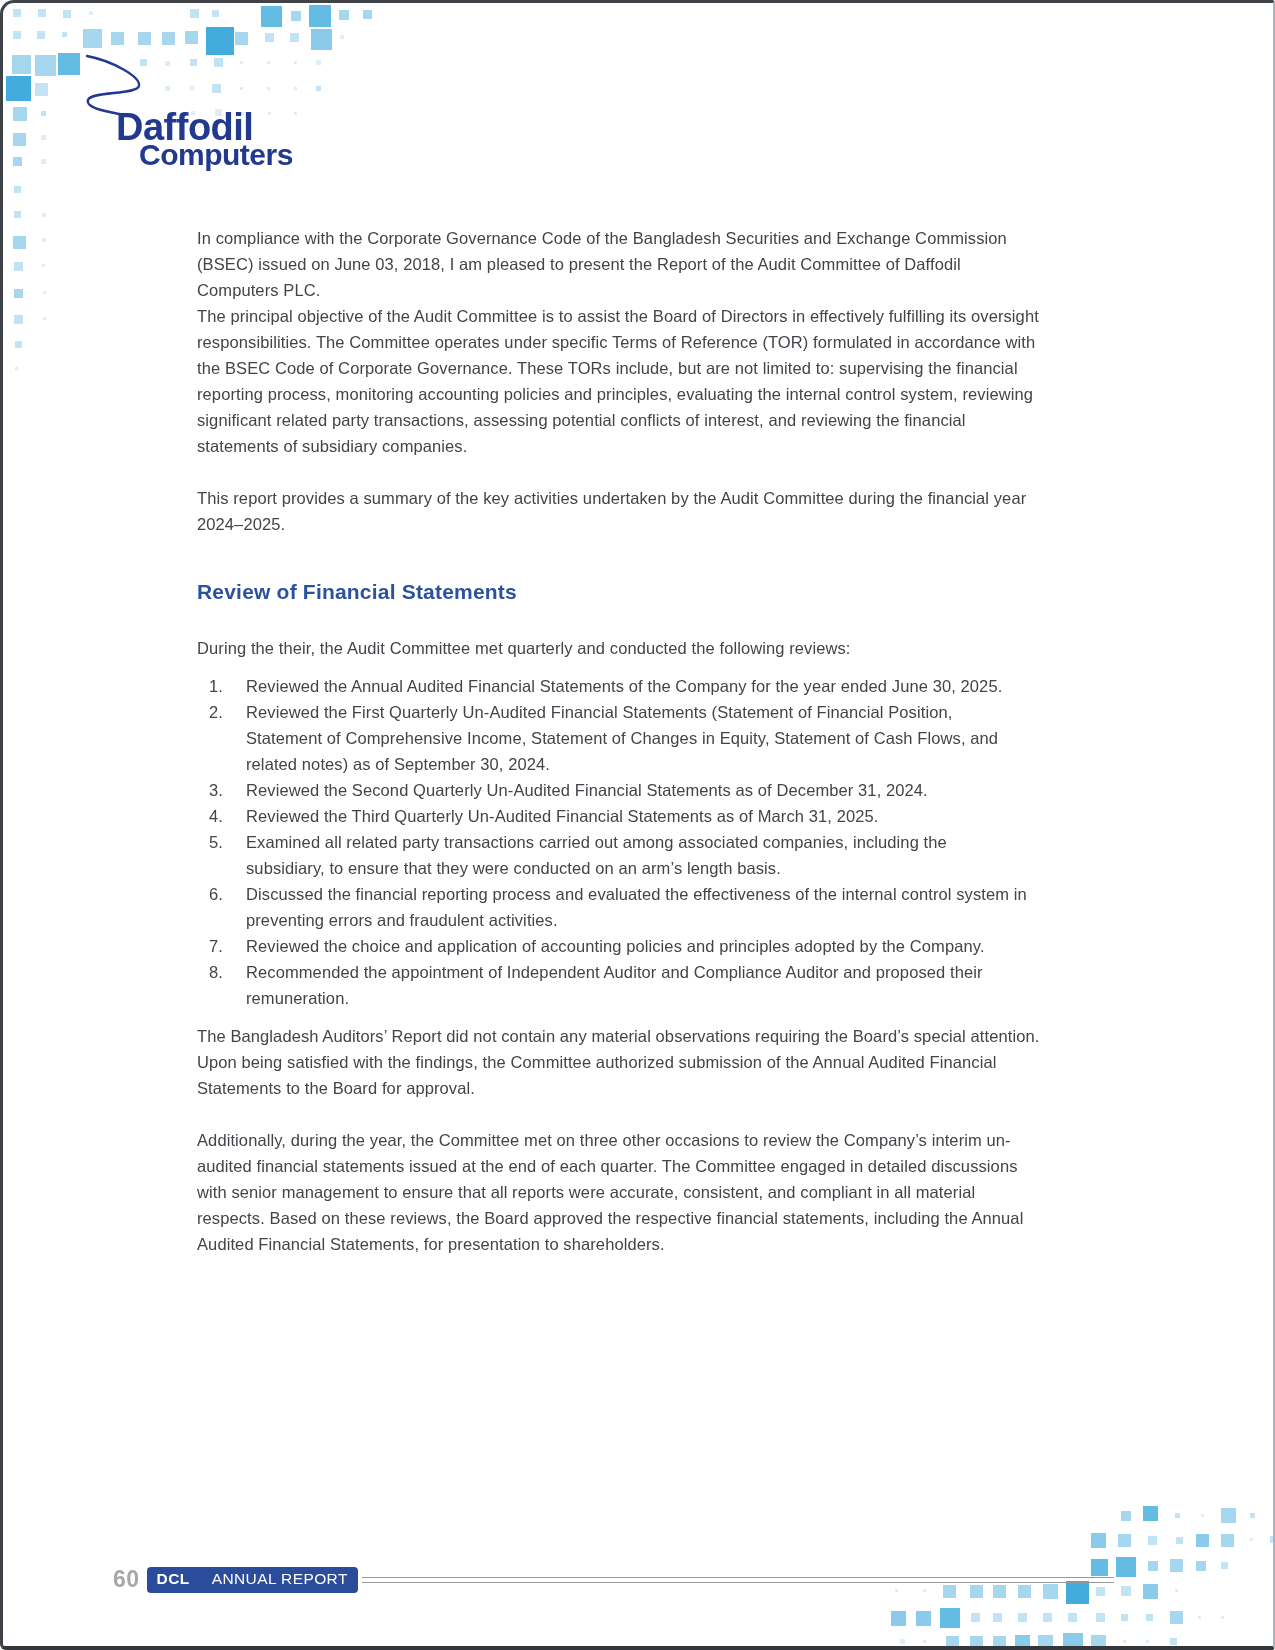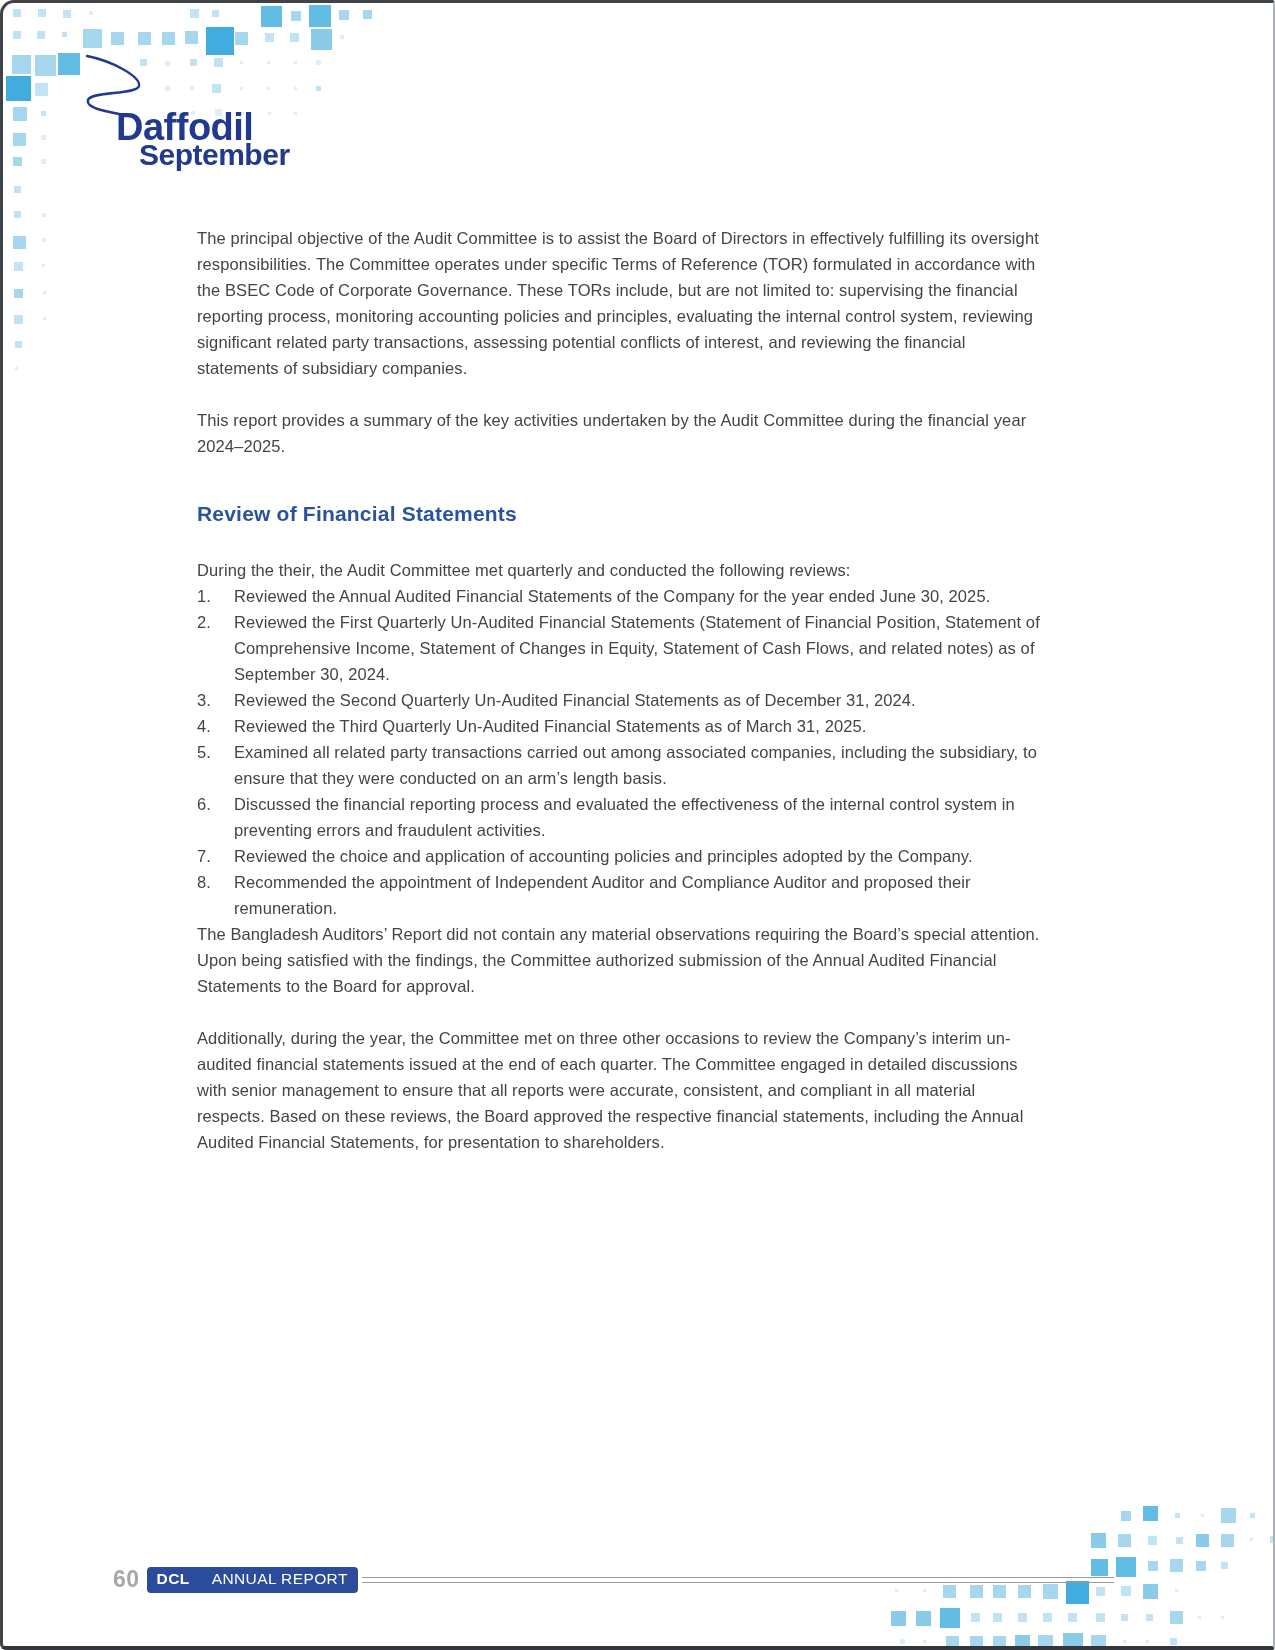--- a/index.html
+++ b/index.html
@@ -37,21 +37,21 @@
     color:#414549;font-size:16.5px;line-height:26px;letter-spacing:0.1px;
   }
   h1.sec, h2.sec{
     color:#2b529c;font-size:21px;font-weight:bold;letter-spacing:0.2px;
     margin:0;
   }
   h1.sec{margin-bottom:31px;}
   h2.sec{margin-top:42px;margin-bottom:30px;}
   .content p{margin:0;}
   .content p.gap{margin-top:26px;}
-  ol.reviews{margin:0;padding:0;list-style:none;counter-reset:item;}
+  ol.reviews{margin:12px;padding:0;list-style:none;counter-reset:item;}
   ol.reviews li{
     position:relative;padding-left:37px;counter-increment:item;
   }
   ol.reviews li::before{
     content:counter(item) ".";
     position:absolute;left:0;top:0;
   }
   .after-list{margin-top:29px;}
   
   .footer{
@@ -213,24 +213,25 @@
       <div class="sq" style="left: 1120px; top: 1637px; width: 3px; height: 3px; background: rgb(221, 238, 248);"></div>
       <div class="sq" style="left: 1143px; top: 1637px; width: 3px; height: 3px; background: rgb(221, 238, 248);"></div>
       <div class="sq" style="left: 1167px; top: 1635px; width: 7px; height: 7px; background: rgb(194, 227, 244);"></div>
     </div>
 
   <div class="logo">
     <svg class="swoosh" width="66" height="76" viewBox="0 0 66 76">
       <path d="M 6,7 C 32,12 60,28 58,37 C 56,46 10,42 7,51 C 4,60 32,64 55,68" fill="none" stroke="#21398e" stroke-width="2.4" stroke-linecap="round"></path>
     </svg>
     <div class="logo-l1">Daffodil</div>
-    <div class="logo-l2">September</div>
+    <div class="logo-l2">Computers</div>
   </div>
 
   <div class="content">
+    <p>In compliance with the Corporate Governance Code of the Bangladesh Securities and Exchange Commission (BSEC) issued on June 03, 2018, I am pleased to present the Report of the Audit Committee of Daffodil Computers PLC.</p>
     <p>The principal objective of the Audit Committee is to assist the Board of Directors in effectively fulfilling its oversight responsibilities. The Committee operates under specific Terms of Reference (TOR) formulated in accordance with the BSEC Code of Corporate Governance. These TORs include, but are not limited to: supervising the financial reporting process, monitoring accounting policies and principles, evaluating the internal control system, reviewing significant related party transactions, assessing potential conflicts of interest, and reviewing the financial statements of subsidiary companies.</p>
     <p class="gap">This report provides a summary of the key activities undertaken by the Audit Committee during the financial year 2024–2025.</p>
 
     <h2 class="sec">Review of Financial Statements</h2>
     <p>During the their, the Audit Committee met quarterly and conducted the following reviews:</p>
     <ol class="reviews">
       <li>Reviewed the Annual Audited Financial Statements of the Company for the year ended June 30, 2025.</li>
       <li>Reviewed the First Quarterly Un-Audited Financial Statements (Statement of Financial Position, Statement of Comprehensive Income, Statement of Changes in Equity, Statement of Cash Flows, and related notes) as of September 30, 2024.</li>
       <li>Reviewed the Second Quarterly Un-Audited Financial Statements as of December 31, 2024.</li>
       <li>Reviewed the Third Quarterly Un-Audited Financial Statements as of March 31, 2025.</li>

